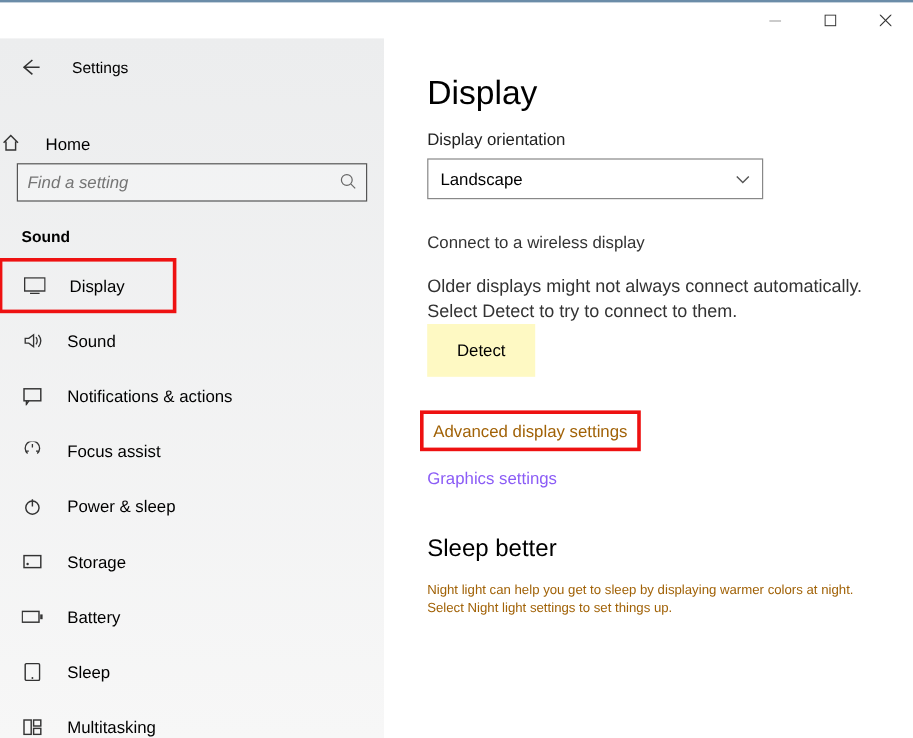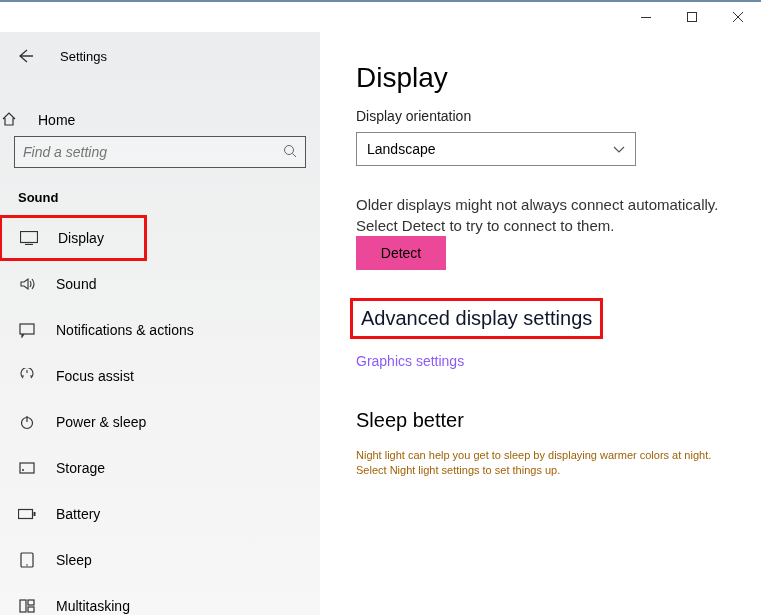--- a/index.html
+++ b/index.html
@@ -110,34 +110,34 @@
       justify-content: space-between;
       padding: 0 10px;
       font-size: 14px;
       margin-bottom: 28px;
     }
     .section-title { font-size: 20px; font-weight: 400; margin-bottom: 16px; }
     .link-row { font-size: 14px; color: #333; margin-bottom: 18px; }
     .help-text { font-size: 15px; color: #333; line-height: 1.4; margin-bottom: 0; }
     .detect-btn {
       width: 90px;
-      height: 34px;
-      background: #ec4899;
+      height: 44px;
+      background: #fef9c3;
       border: none;
       font-size: 14px;
       color: #000;
       margin-bottom: 28px;
       display:flex; align-items:center; justify-content:center;
     }
     .adv-link {
       display: inline-block;
       border: 3px solid #e11;
       padding: 6px 8px;
-      font-size: 20px;
-      color: #0f172a;
+      font-size: 14px;
+      color: #a16207;
       margin-bottom: 10px;
       margin-left: -6px;
     }
     .gfx-link { font-size: 14px; color: #8b5cf6; margin-top: 4px; margin-bottom: 40px;}
     .desc-text { font-size: 11px; color: #a16207; line-height: 1.4; }
   </style>
 </head>
 <body>
 
 <div class="title-bar">
@@ -289,20 +289,21 @@
     <div class="field-label">Display orientation</div>
     <div class="dropdown">
       <span>Landscape</span>
       <span>
         <svg width="12" height="8" viewBox="0 0 12 8">
             <path d="M1 1 L6 6 L11 1" fill="none" stroke="#555" stroke-width="1.2"></path>
           </svg>
       </span>
     </div>
 
+    <div class="link-row">Connect to a wireless display</div>
     <div class="help-text">Older displays might not always connect automatically. Select Detect to try to connect to them.</div>
     <div class="detect-btn">Detect</div>
 
     <div class="adv-link">Advanced display settings</div>
     <div class="gfx-link">Graphics settings</div>
 
     <h2 class="section-title">Sleep better</h2>
     <div class="desc-text">Night light can help you get to sleep by displaying warmer colors at night. Select Night light settings to set things up.</div>
   </div>
 </div>

